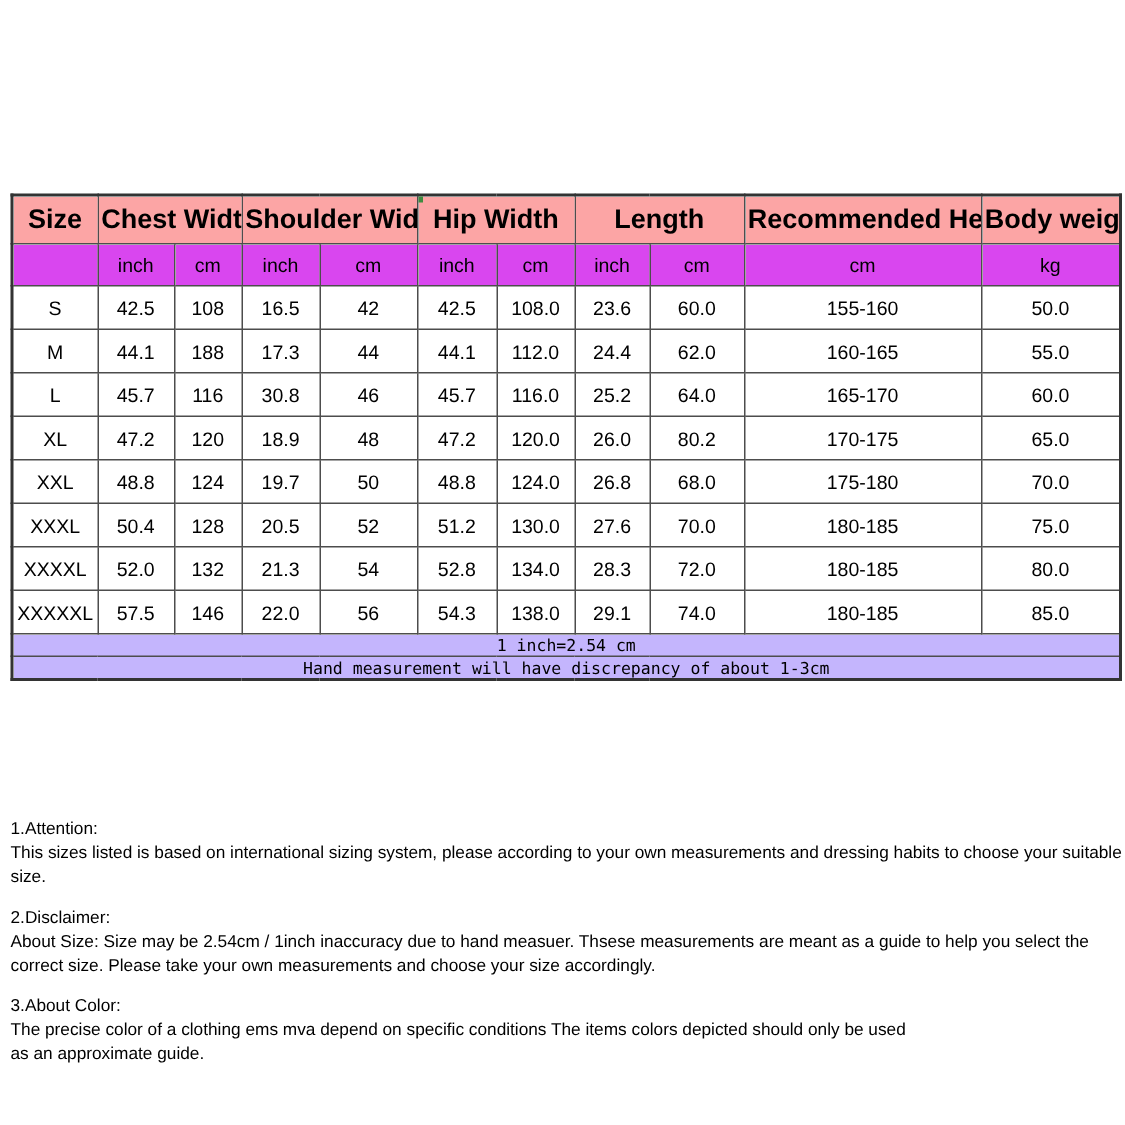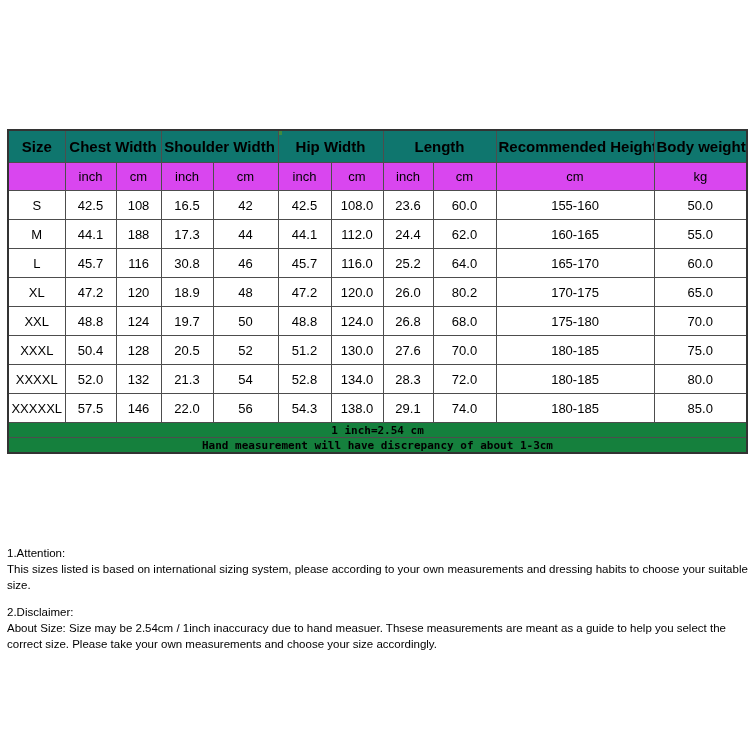--- a/index.html
+++ b/index.html
@@ -29,42 +29,42 @@
   .size-table th,
   .size-table td {
     border: 1px solid #4d4d4d;
     text-align: center;
     vertical-align: middle;
     padding: 0 2px;
     overflow: hidden;
     white-space: nowrap;
   }
   .size-table thead th {
-    background: #0f766e;
+    background: #fca5a5;
     font-weight: bold;
-    font-size: 15px;
+    font-size: 18px;
     height: 31px;
     position: relative;
   }
   .size-table .unit-row td {
     background: #d946ef;
     font-size: 13px;
     height: 27px;
   }
   .size-table tbody td {
     background: #ffffff;
     font-size: 13px;
     height: 28px;
   }
   .size-table .footnote-cell {
     font-family: "DejaVu Sans Mono", monospace;
-    font-weight: bold;
+    font-weight: normal;
     font-size: 11px;
     height: 14px;
-    background: #15803d;
+    background: #c4b5fd;
   }
 
   
   col.c0 { width: 57px; }
   col.c1 { width: 51px; }
   col.c2 { width: 45px; }
   col.c3 { width: 52px; }
   col.c4 { width: 65px; }
   col.c5 { width: 53px; }
   col.c6 { width: 52px; }
@@ -256,13 +256,17 @@
 
 <div class="notes">
     <div class="note-section">
       <div class="note-heading">1.Attention:</div>
       <div class="note-body">This sizes listed is based on international sizing system, please according to your own measurements and dressing habits to choose your suitable size.</div>
     </div>
     <div class="note-section">
       <div class="note-heading">2.Disclaimer:</div>
       <div class="note-body">About Size: Size may be 2.54cm / 1inch inaccuracy due to hand measuer. Thsese measurements are meant as a guide to help you select the correct size. Please take your own measurements and choose your size accordingly.</div>
     </div>
+    <div class="note-section">
+      <div class="note-heading">3.About Color:</div>
+      <div class="note-body">The precise color of a clothing ems mva depend on specific conditions The items colors depicted should only be used as an approximate guide.</div>
+    </div>
   </div>
 
 </body></html>

